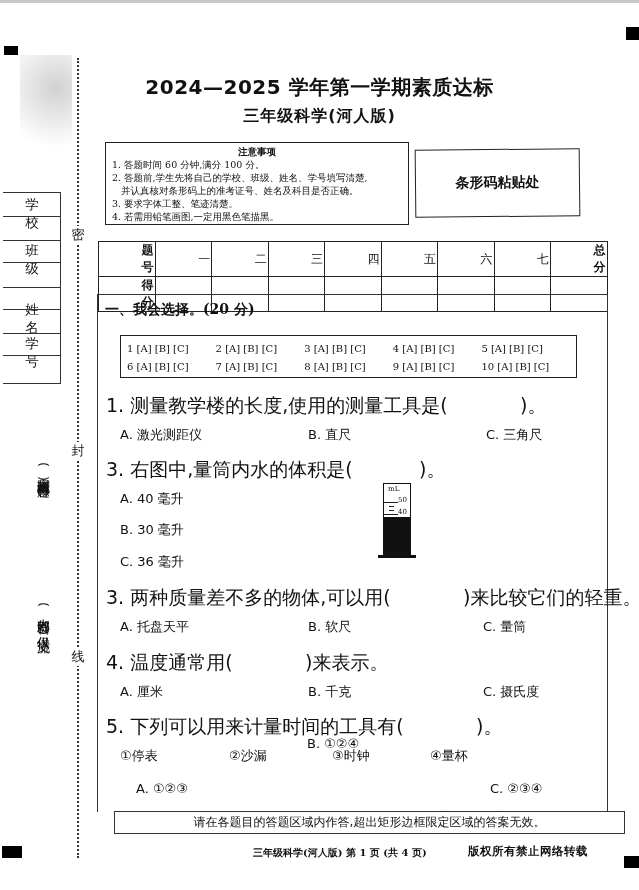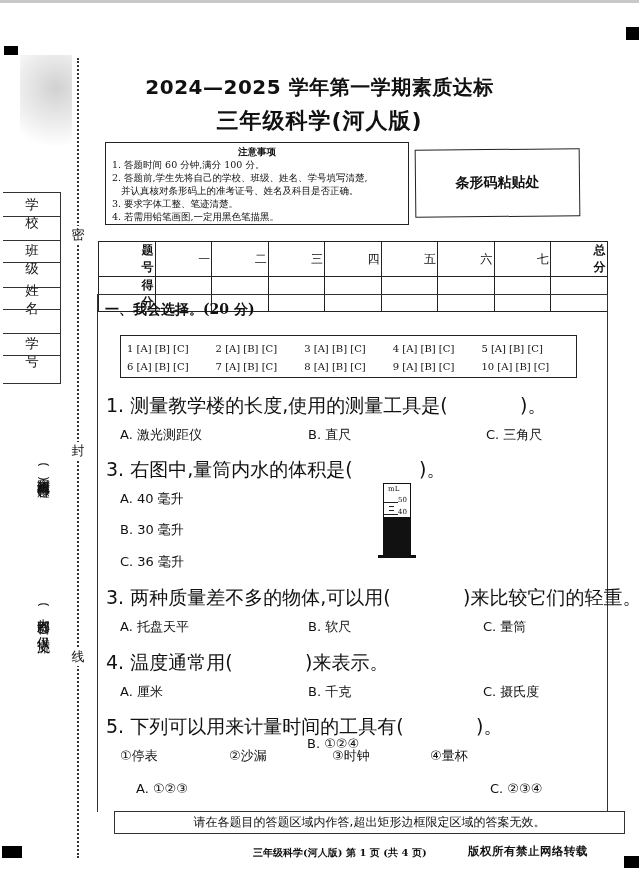--- a/index.html
+++ b/index.html
@@ -2,21 +2,21 @@
 <html><head>
   <meta charset="utf-8">
   <style>
     * { box-sizing: border-box; margin: 0; padding: 0; }
     html, body { width: 639px; height: 890px; background: #ffffff; overflow: hidden; }
     body { position: relative; font-family: "DejaVu Serif", "Liberation Serif", serif; color: #111; }
     .abs { position: absolute; }
     .topbar { left: 0; top: 0; width: 639px; height: 3px; background: #c8c8c8; }
     .mark { background: #000; }
     .title1 { left: 0; width: 639px; top: 74px; text-align: center; font-size: 20px; font-weight: bold; font-family: "DejaVu Sans", sans-serif; letter-spacing: 0.5px; }
-    .title2 { left: 0; width: 639px; top: 106px; text-align: center; font-size: 22px; font-weight: bold; font-family: "DejaVu Sans", sans-serif; letter-spacing: 1px; }
+    .title2 { left: 0; width: 639px; top: 106px; text-align: center; font-size: 16px; font-weight: bold; font-family: "DejaVu Sans", sans-serif; letter-spacing: 1px; }
     .notice { left: 105px; top: 142px; width: 304px; height: 83px; border: 1.3px solid #222; padding: 2px 6px; font-size: 9.5px; line-height: 13px; }
     .notice .nt { text-align: center; font-weight: bold; font-size: 9.5px; }
     .barcode { left: 415px; top: 149px; width: 165px; height: 68px; border: 1.3px solid #222; display: flex; align-items: center; justify-content: center; font-size: 14px; font-weight: bold; transform: rotate(-0.6deg); }
     table.score { position: absolute; left: 98px; top: 241px; width: 510px; border-collapse: collapse; font-family: "DejaVu Sans", sans-serif; font-size: 12px; }
     table.score td { border: 1.3px solid #222; height: 22px; text-align: center; padding-left: 41px; }
     table.score td.h { font-weight: bold; width: 57px; }
     .mainbox { left: 97px; top: 294px; width: 511px; height: 518px; border: 1.3px solid #333; border-bottom: none; }
     .sec-title { left: 105px; top: 301px; font-size: 14px; font-weight: bold; }
     .answers { left: 120px; top: 335px; width: 457px; height: 43px; border: 1.3px solid #222; padding: 3px 6px 0 6px; font-size: 10px; font-family: "DejaVu Serif", serif; }
     .answers .row { display: flex; justify-content: space-between; height: 18px; align-items: center; }
@@ -96,21 +96,21 @@
 
 <div class="abs side-box"></div>
 <div class="abs side-lbl" style="top:196px;">学 校</div>
 <div class="abs side-line" style="top:216px;"></div>
 <div class="abs" style="left:4px;top:218px;width:56px;height:22px;"></div>
 <div class="abs side-line" style="top:240px;"></div>
 <div class="abs side-lbl" style="top:242px;">班 级</div>
 <div class="abs side-line" style="top:262px;"></div>
 <div class="abs" style="left:4px;top:264px;width:56px;height:22px;"></div>
 <div class="abs side-line" style="top:287px;"></div>
-<div class="abs side-lbl" style="top:282px;">姓 名</div>
+<div class="abs side-lbl" style="top:301px;">姓 名</div>
 <div class="abs side-line" style="top:309px;"></div>
 <div class="abs" style="left:4px;top:311px;width:56px;height:22px;"></div>
 <div class="abs side-line" style="top:333px;"></div>
 <div class="abs side-lbl" style="top:335px;">学 号</div>
 <div class="abs side-line" style="top:355px;"></div>
 <div class="abs" style="left:4px;top:357px;width:56px;height:25px;"></div>
 <div class="abs side-line" style="top:383px;"></div>
 
 <div class="abs dotline"></div>
 <div class="abs seal" style="top:226px;">密</div>

